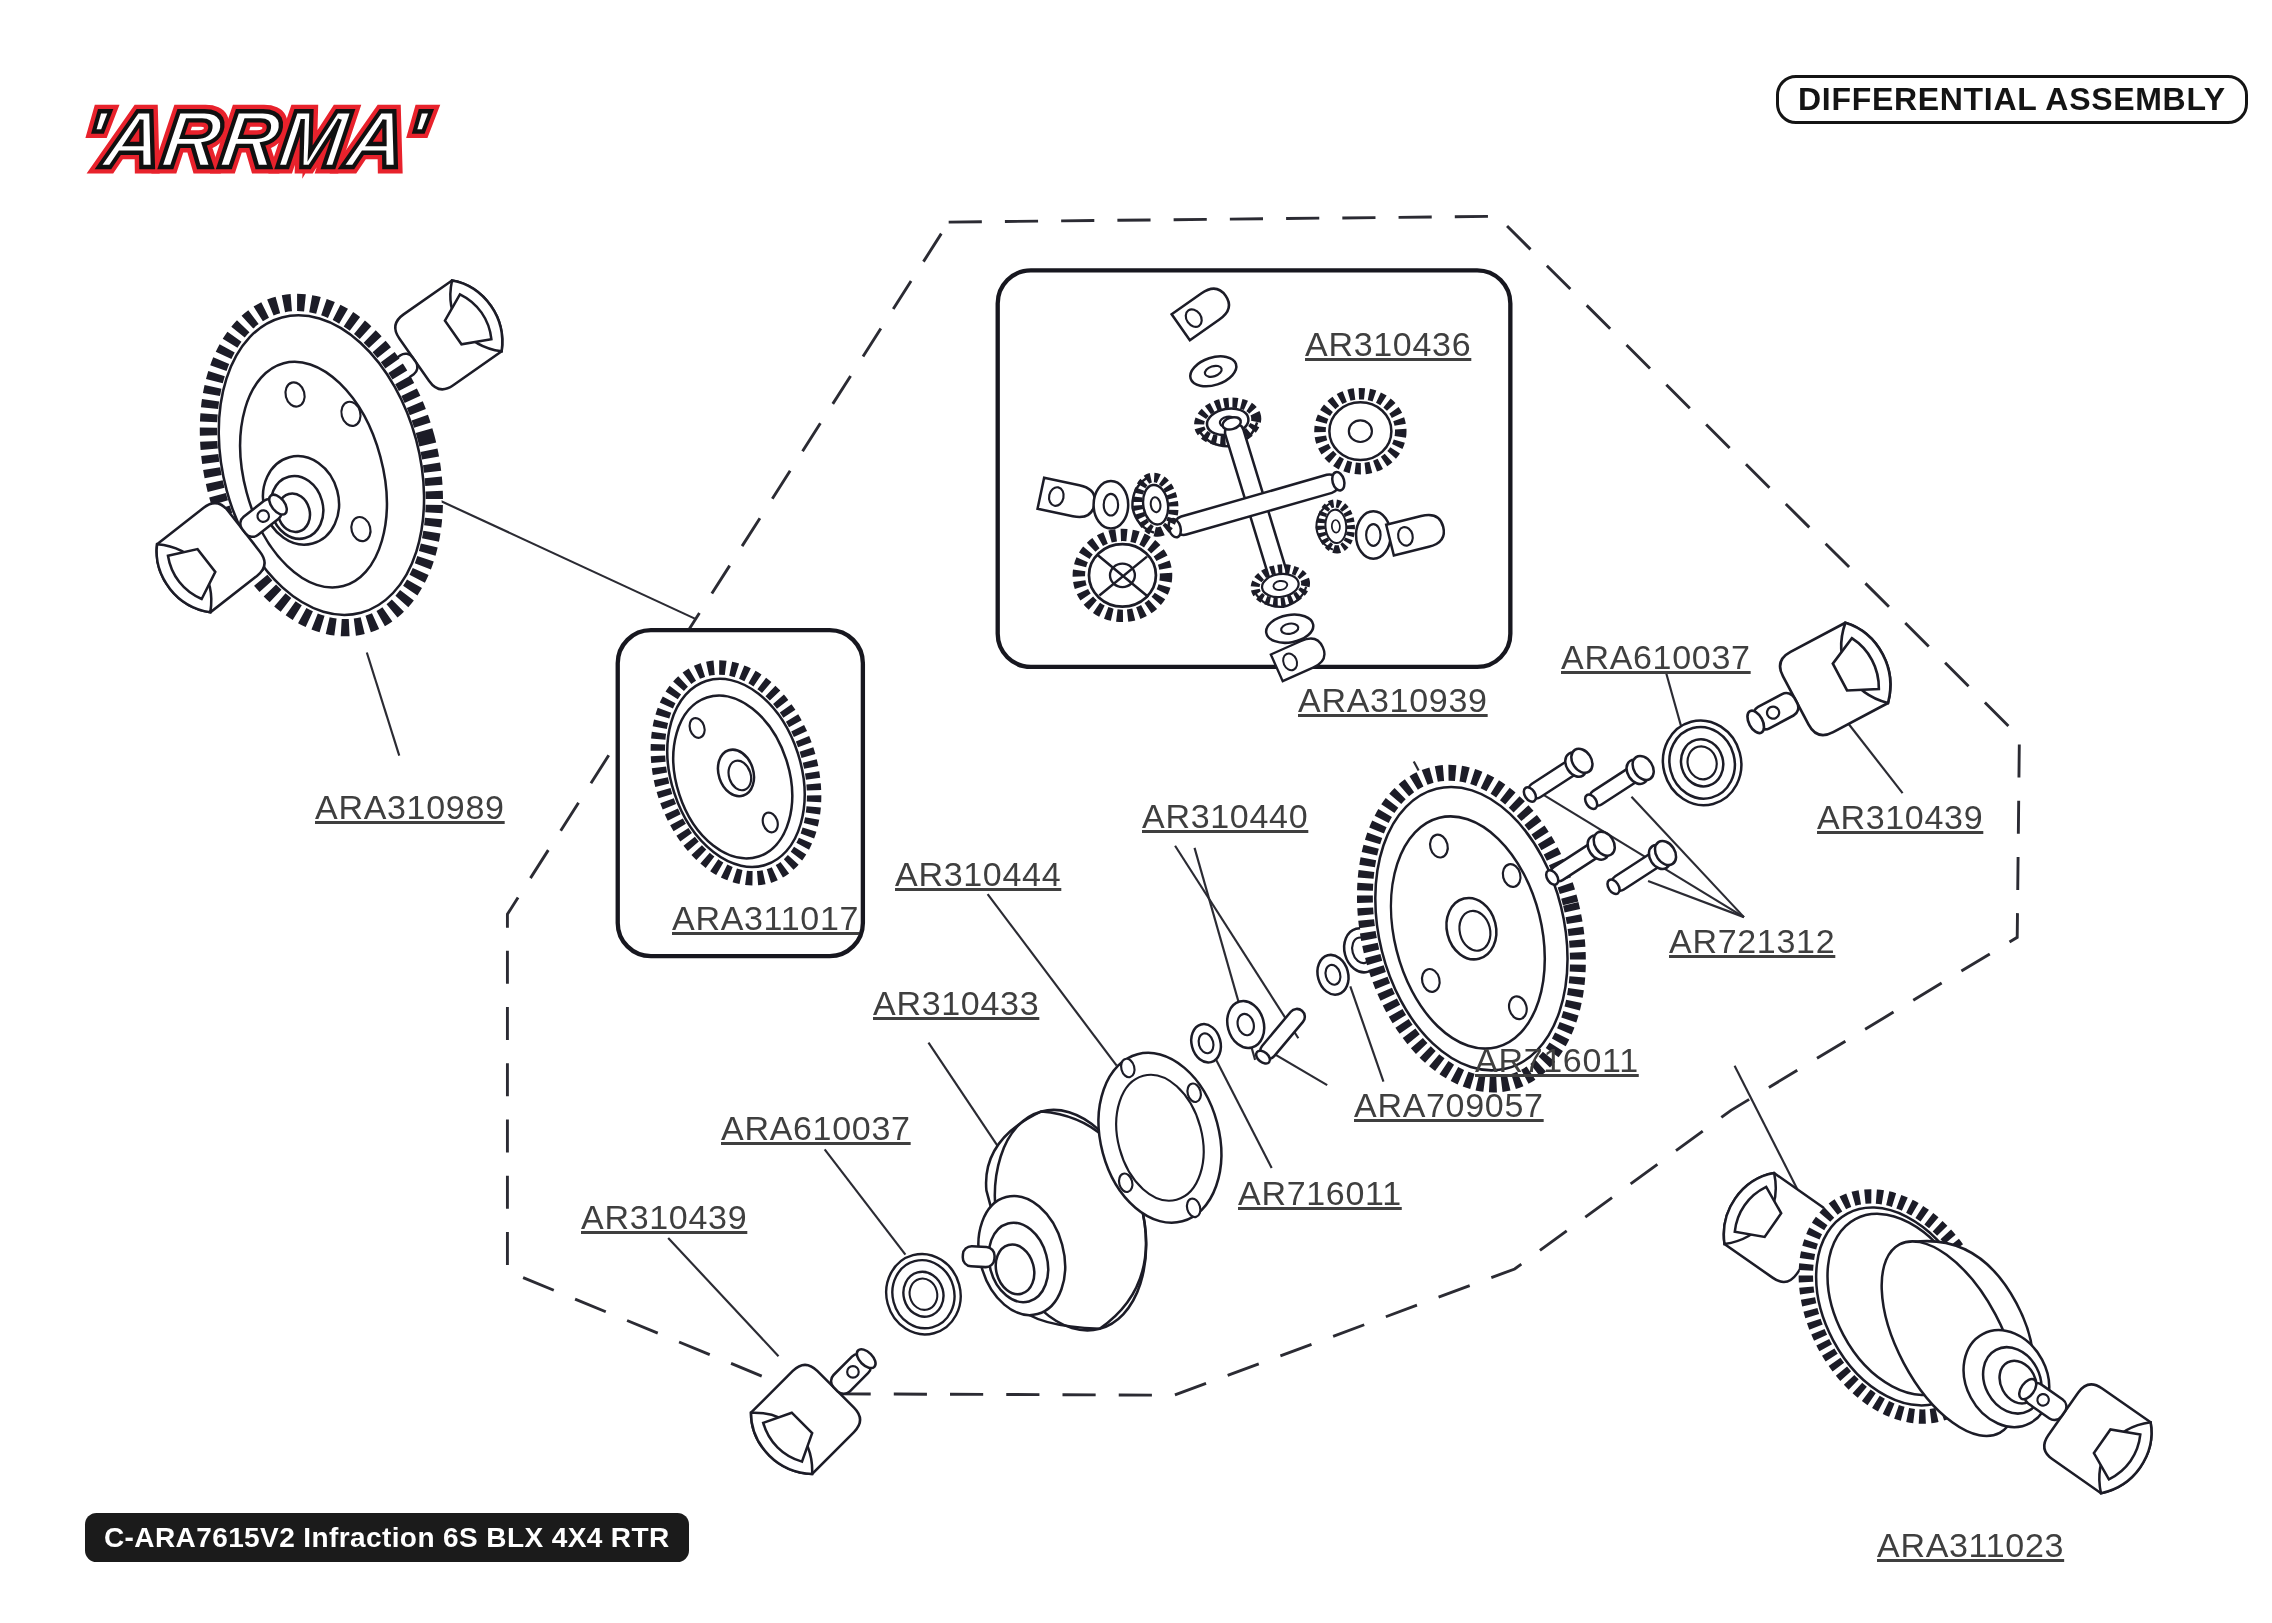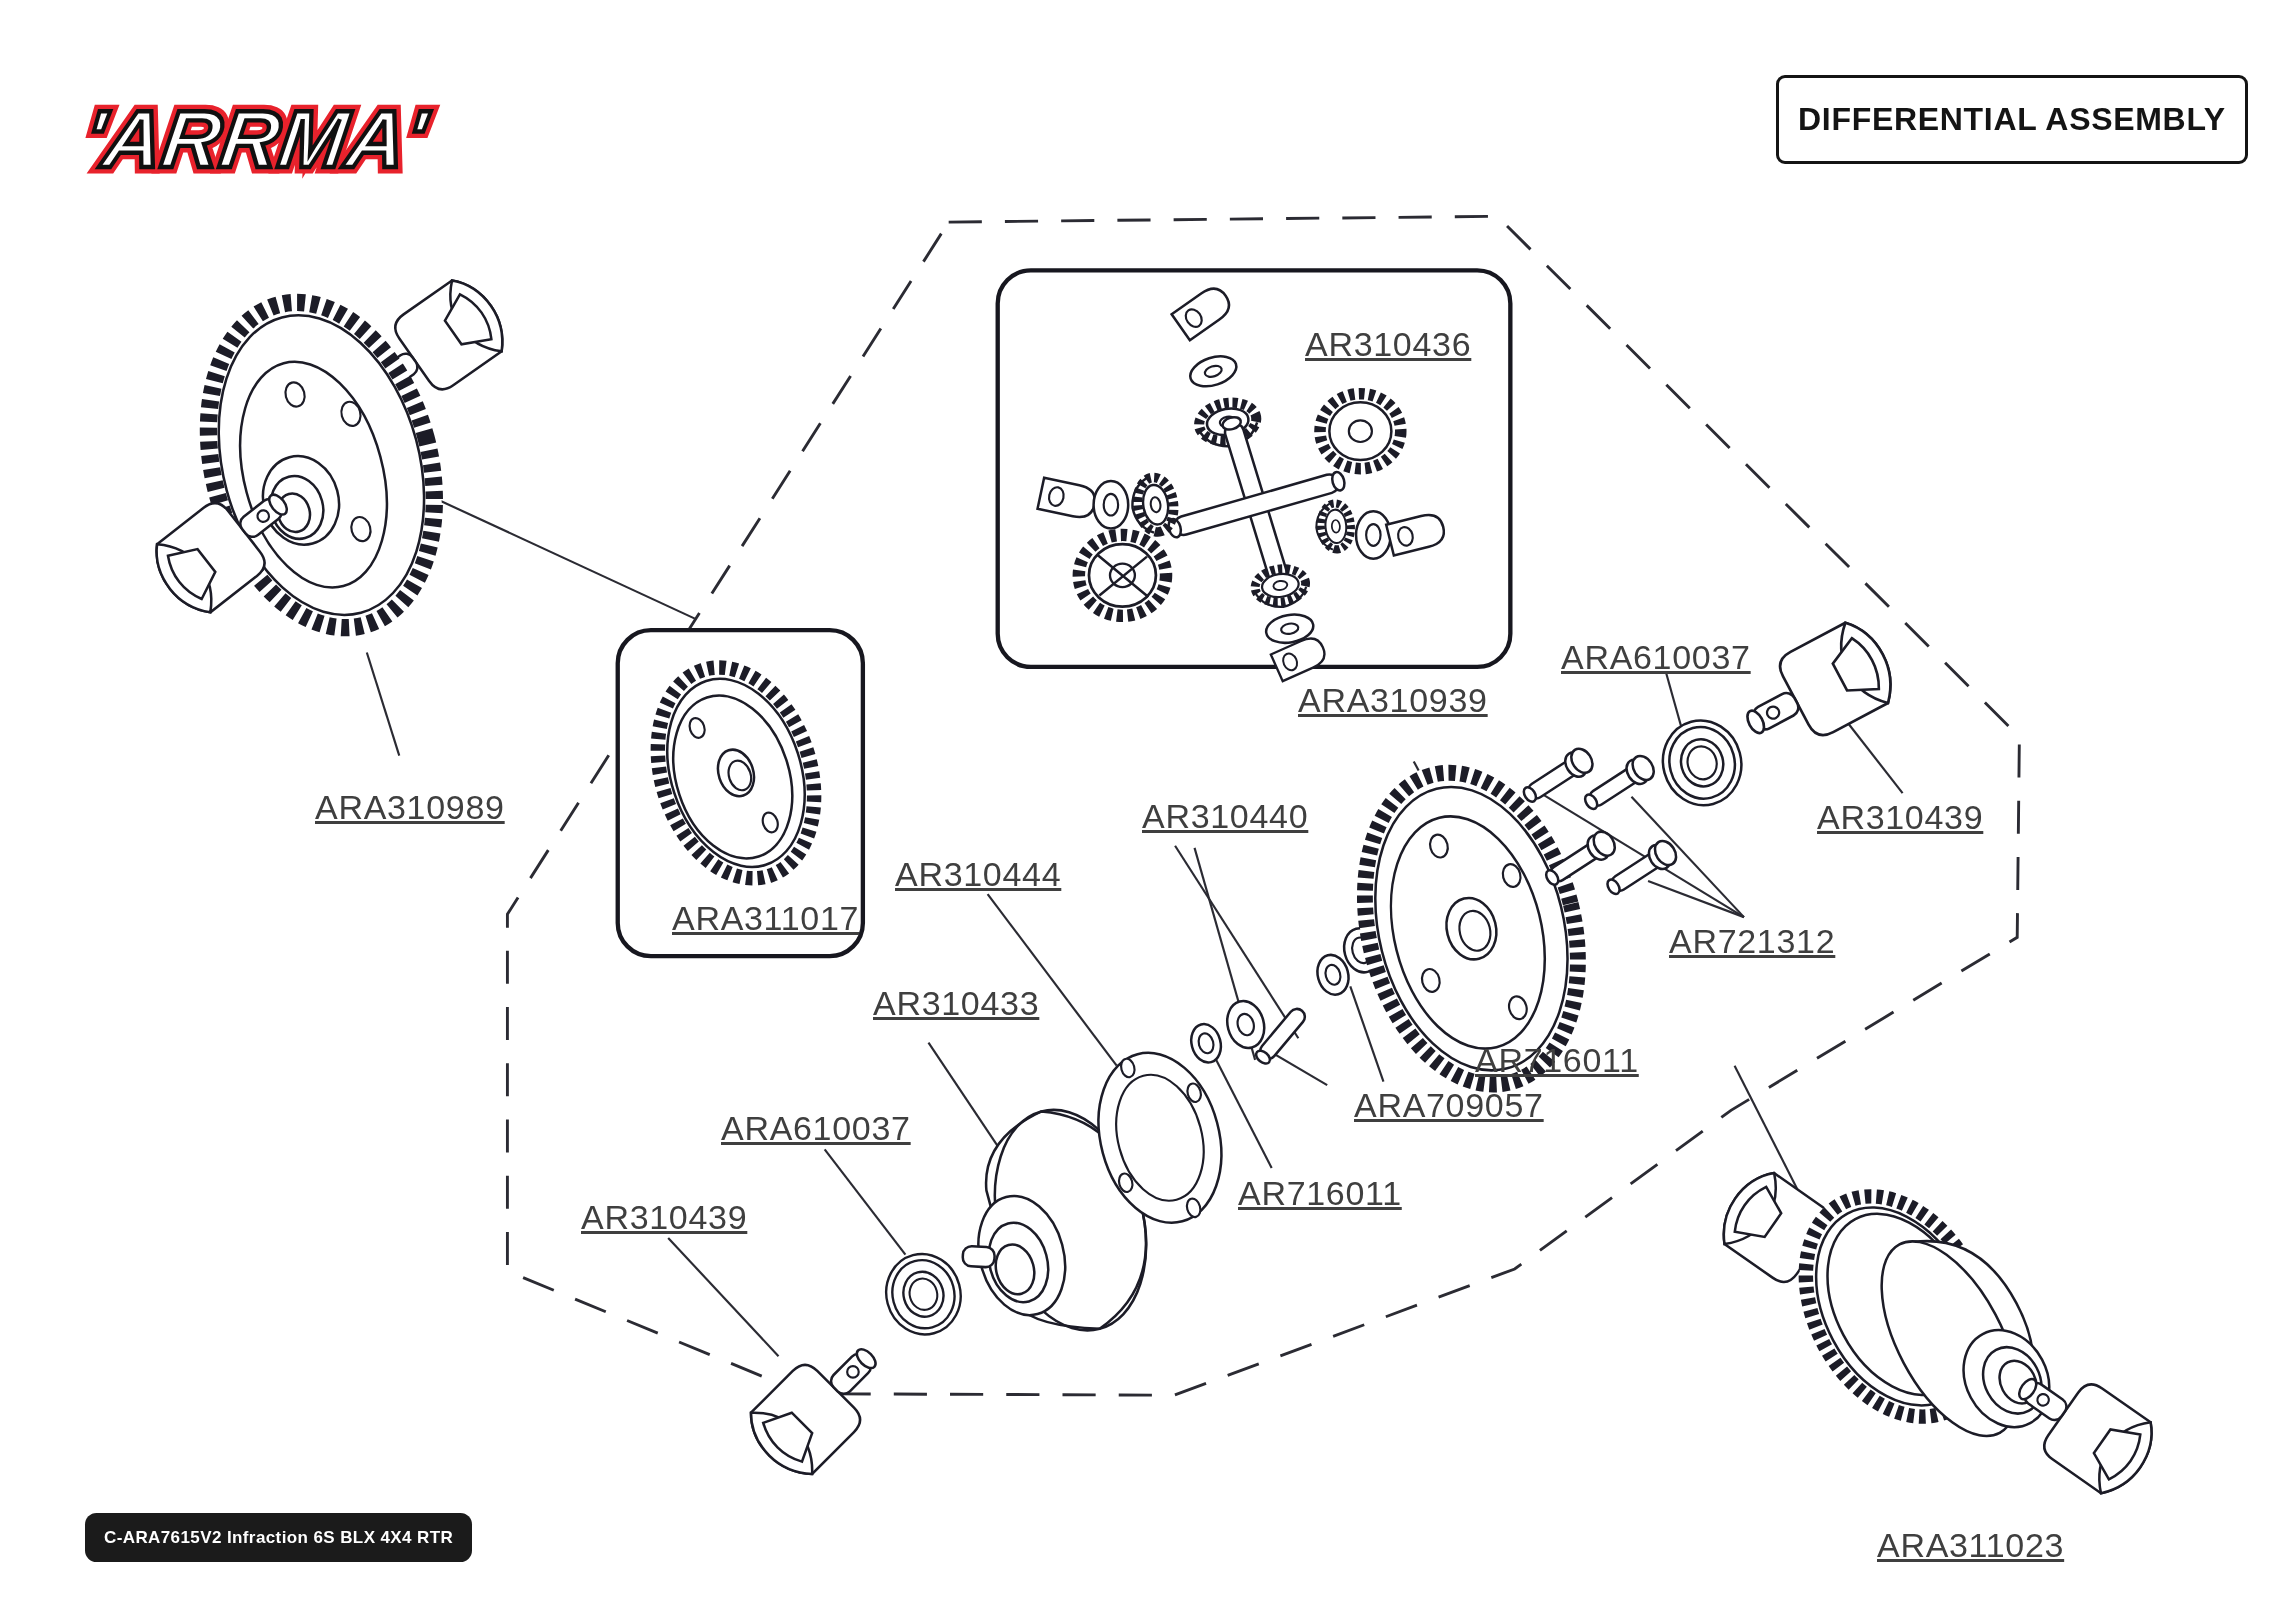--- a/index.html
+++ b/index.html
@@ -7,25 +7,25 @@
           font-family:"Liberation Sans", sans-serif;}
   svg{position:absolute;left:0;top:0;}
   .ln  {fill:#ffffff;stroke:#1c1c27;stroke-width:3.5;}
   .lnw {fill:#ffffff;stroke:#1c1c27;stroke-width:3;}
   .nf  {fill:none;stroke:#1c1c27;stroke-width:3.5;}
   .th  {fill:none;stroke:#1c1c27;}
   .gbox{fill:#ffffff;stroke:#17171f;stroke-width:6;}
   .leader{stroke:#2b2b33;stroke-width:3;fill:none;}
   .dash{stroke:#2b2b33;stroke-width:4;fill:none;stroke-dasharray:46 32;}
   .lbl{position:absolute;font-size:34px;color:#3f3f3f;white-space:nowrap;letter-spacing:0.7px;text-decoration:underline;}
-  .title-box{position:absolute;left:1776px;top:75px;border:3.6px solid #141414;border-radius:9px;
-             padding:23px 19px;font-size:32px;font-weight:bold;color:#141414;letter-spacing:0.7px;}
+  .title-box{position:absolute;left:1776px;top:75px;border:3.6px solid #141414;border-radius:20px;
+             padding:3px 19px;font-size:32px;font-weight:bold;color:#141414;letter-spacing:0.7px;}
   .footer-box{position:absolute;left:85px;top:1513px;background:#1b1b1b;border-radius:11.5px;
               padding:0 19px;height:49px;line-height:49px;color:#ffffff;font-weight:bold;
-              font-size:17px;letter-spacing:0.4px;}
+              font-size:28px;letter-spacing:0.4px;}
   .logo{position:absolute;left:85px;top:85px;height:108px;transform:skewX(-8deg);
         font-style:italic;font-weight:900;font-size:81px;line-height:108px;}
   .logo-back{position:absolute;left:0;top:0;color:#e8222c;-webkit-text-stroke:13px #e8222c;}
   .logo-front{position:absolute;left:0;top:0;color:#ffffff;-webkit-text-stroke:4.3px #101010;}
 </style>
 </head>
 <body>
 
 <div id="canvas">
 

